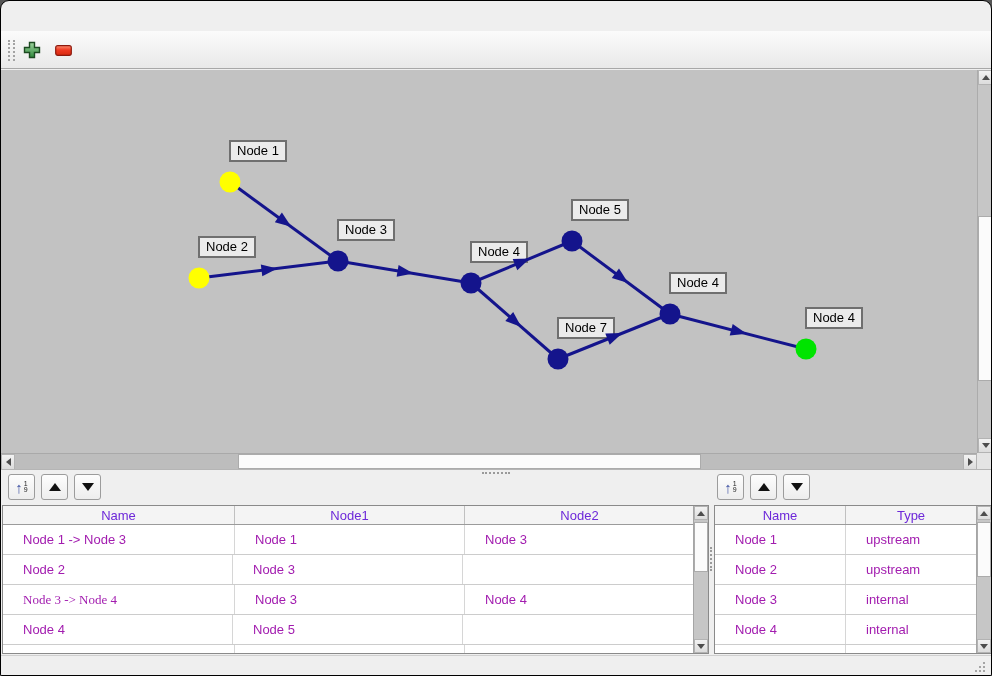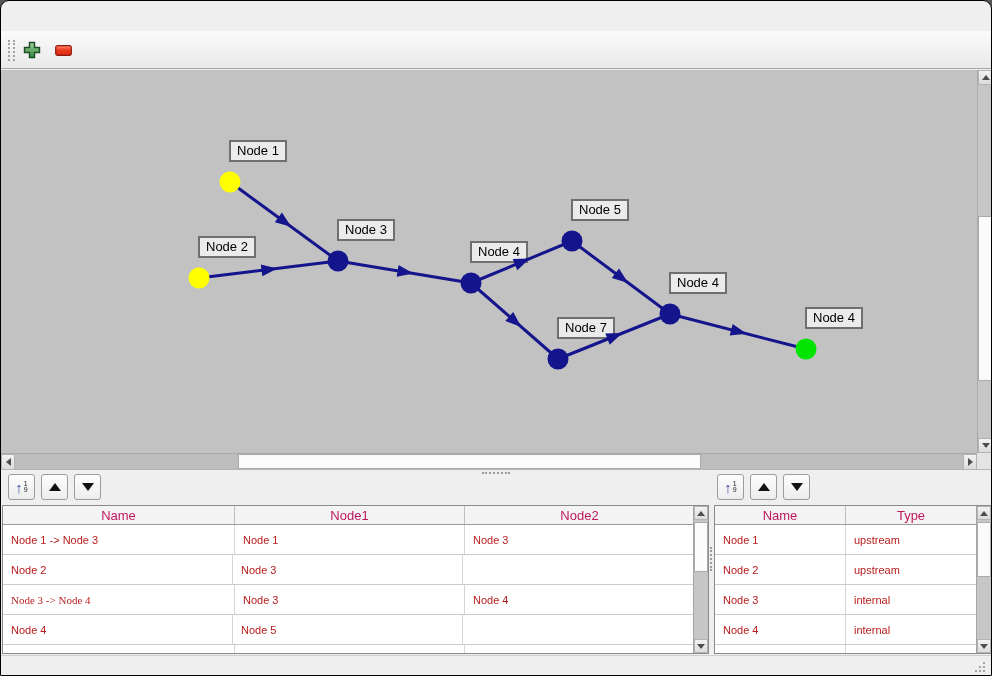--- a/index.html
+++ b/index.html
@@ -57,23 +57,23 @@
   .tri-up-big{ width:0;height:0;border-left:6px solid transparent;border-right:6px solid transparent;border-bottom:8px solid #111; }
   .tri-down-big{ width:0;height:0;border-left:6px solid transparent;border-right:6px solid transparent;border-top:8px solid #111; }
   .sort-icon{ display:flex; align-items:center; gap:1px; }
   .sort-arrow{ color:#4356a5; font-weight:bold; font-size:15px; line-height:13px; }
   .sort-nums{ display:flex; flex-direction:column; font-size:7px; line-height:6px; color:#222; }
 
   
   .tbl{ position:absolute; top:35px; height:149px; background:#fff; border:1px solid #8a8a8a; overflow:hidden; }
   .tbl-head{ display:flex; height:19px; background:#f4f4f4; border-bottom:1px solid #9b9b9b; }
   .tbl-head .c{ display:flex; align-items:center; justify-content:center; font-size:13px;
-                color:#be185d; border-right:1px solid #c0c0c0; }
+                color:#6d28d9; border-right:1px solid #c0c0c0; }
   .tbl-row{ display:flex; height:30px; border-bottom:1px solid #cccccc; background:#fff; }
-  .tbl-row .c{ display:flex; align-items:center; padding-left:8px; font-size:11px; color:#b91c1c;
+  .tbl-row .c{ display:flex; align-items:center; padding-left:20px; font-size:13px; color:#a21caf;
                border-right:1px solid #d6d6d6; }
   .tbl-sb{ position:absolute; right:0; top:0; width:15px; height:100%; background:#c6c6c6; border-left:1px solid #a5a5a5; }
   .tbl-sb .sb-btn{ position:absolute; left:0; width:14px; height:14px; }
   .tbl-sb .thumb{ position:absolute; left:0; width:14px; background:#fbfbfb; border:1px solid #ababab; }
 
   
   .statusbar{ position:absolute; left:0; top:654px; width:100%; height:21px; background:#efefef; border-top:1px solid #cfcfcf; }
   .resize-grip{ position:absolute; right:6px; bottom:4px; width:2px; height:2px; background:#a5a5a5;
                 box-shadow:-4px 0 #a5a5a5,-8px 0 #a5a5a5,0 -4px #a5a5a5,-4px -4px #a5a5a5,0 -8px #a5a5a5; }
 </style>

